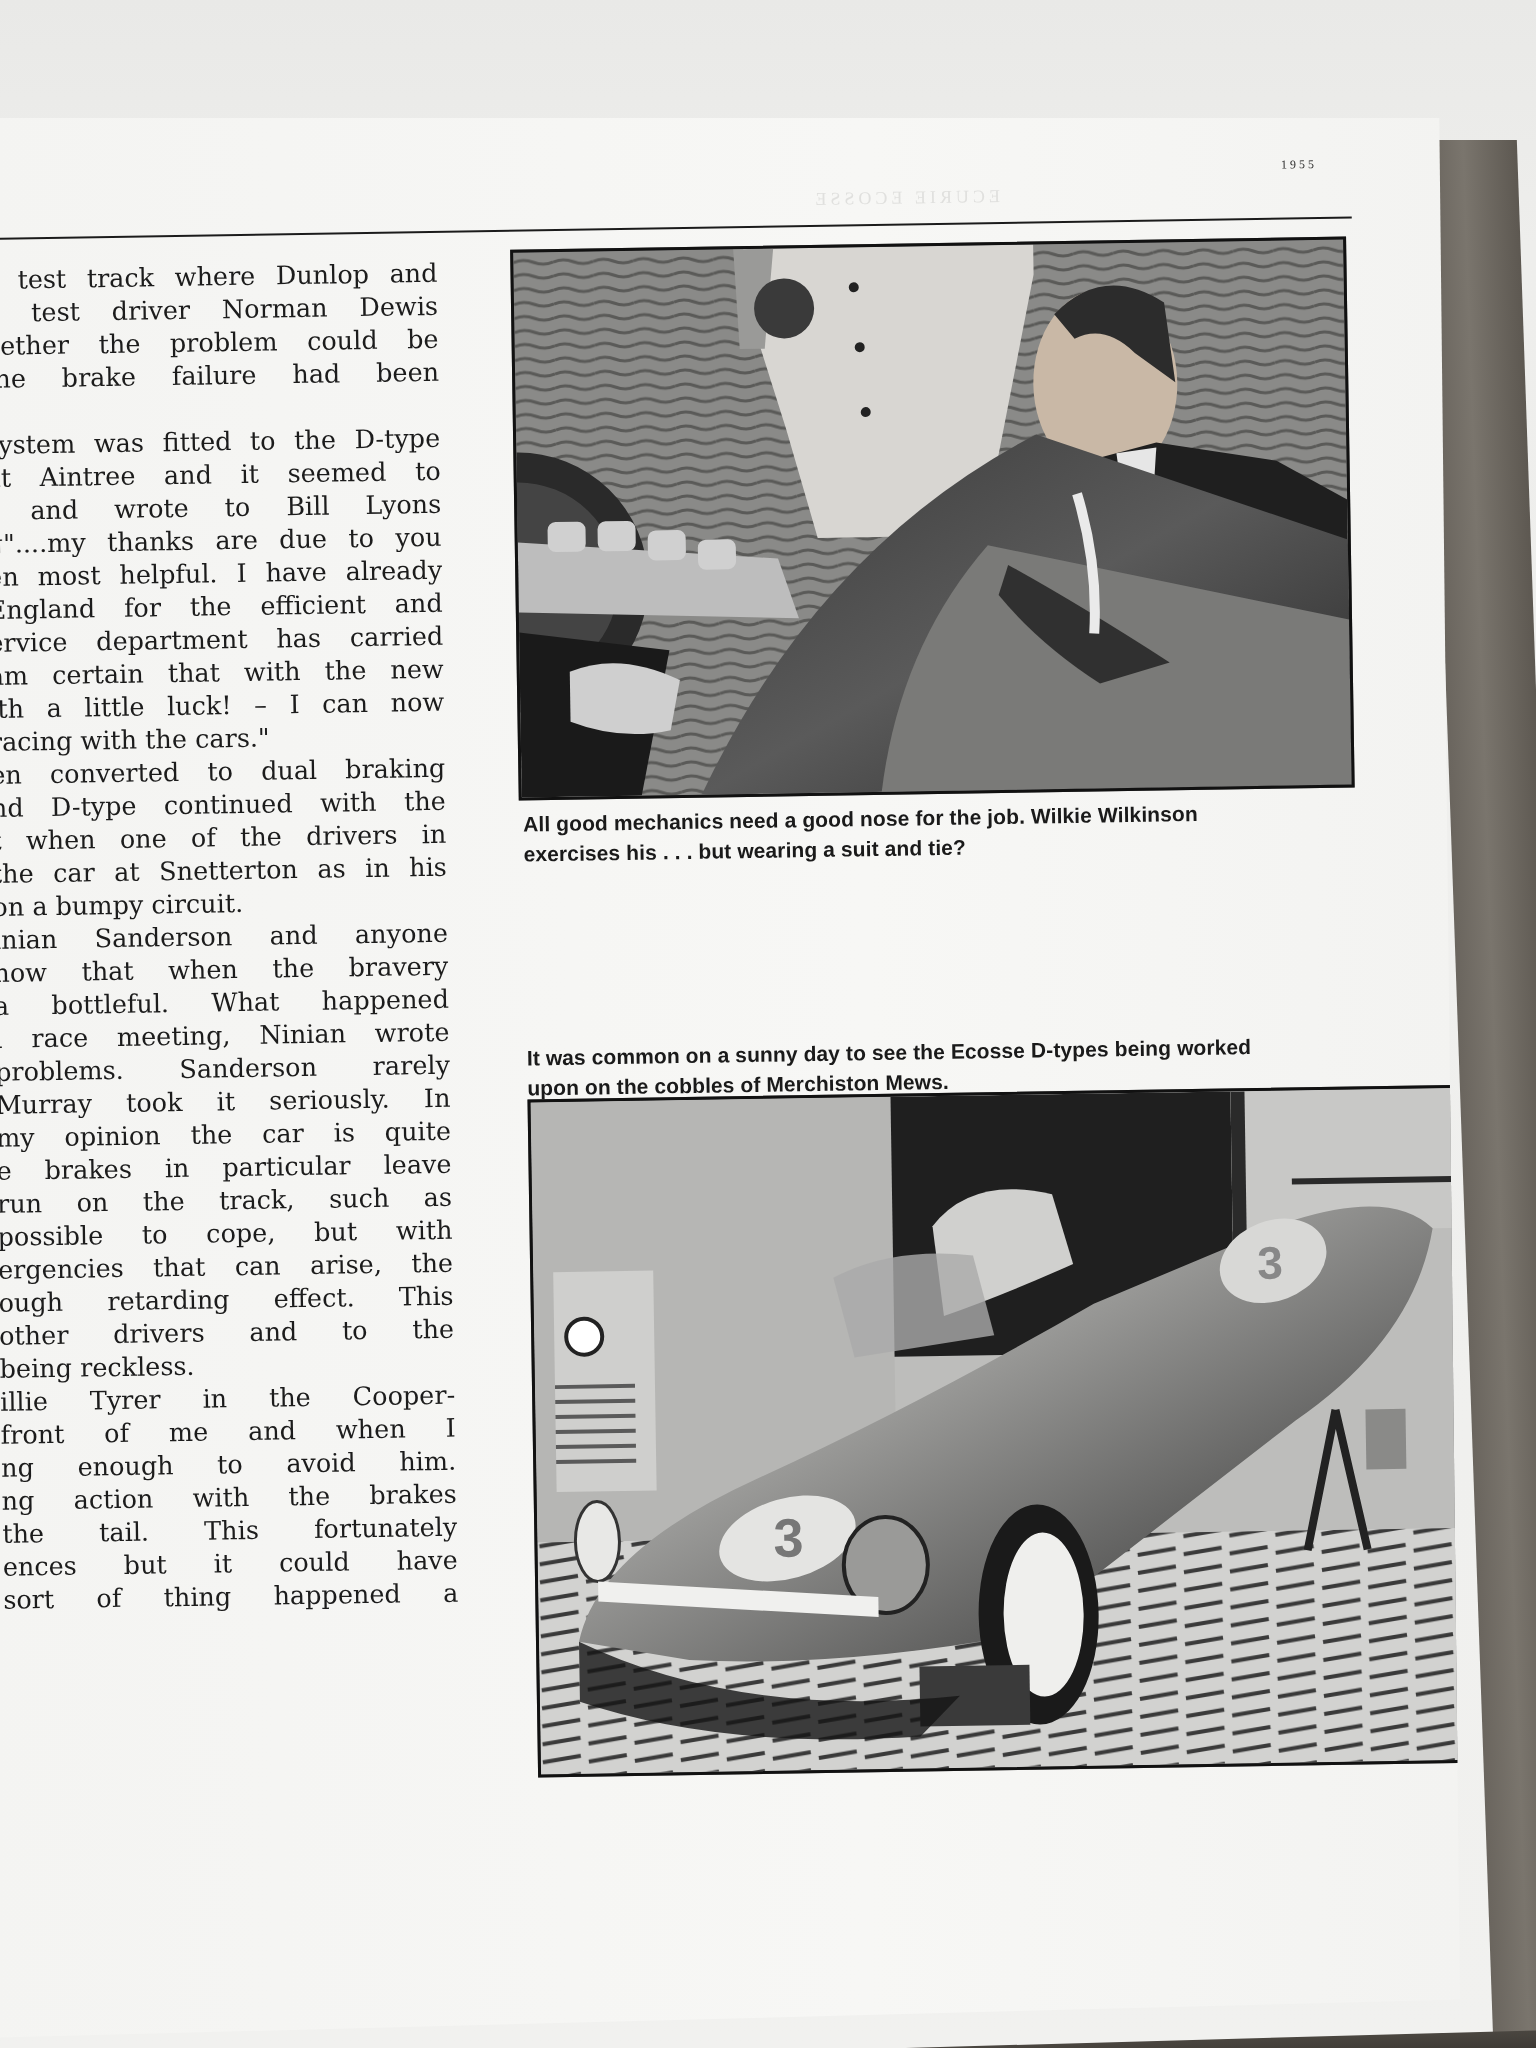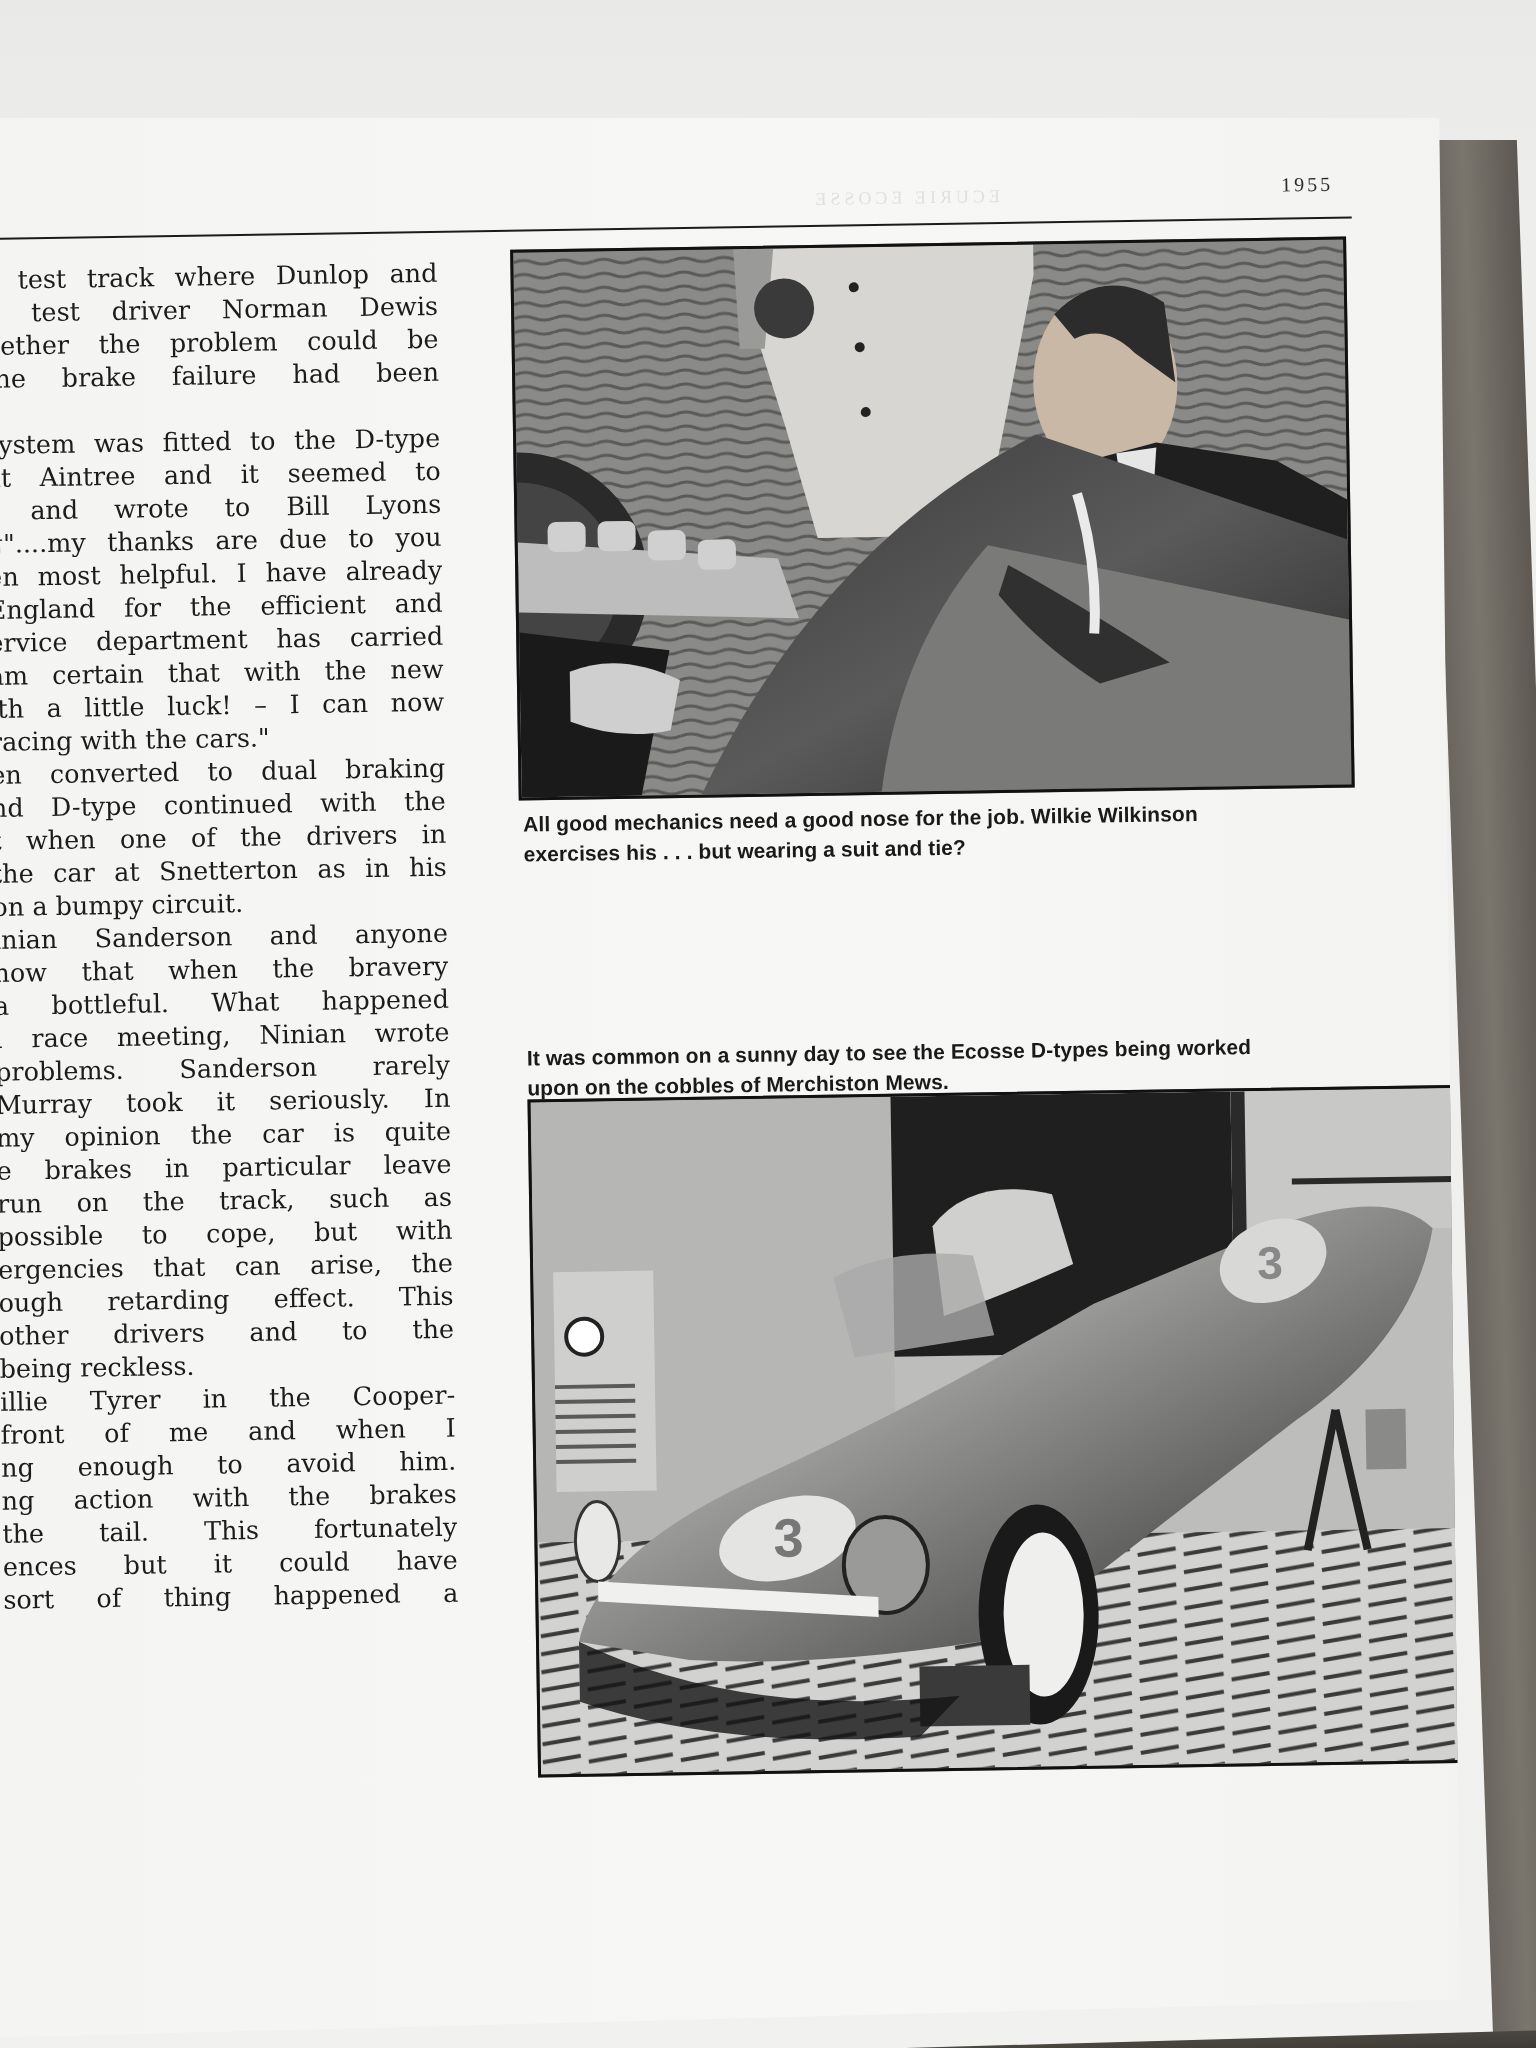--- a/index.html
+++ b/index.html
@@ -26,22 +26,22 @@
     .page {
       position: absolute; left: -20px; top: 118px; width: 1480px; height: 1920px;
       background: linear-gradient(90deg, #f4f4f2 0%, #f7f7f5 60%, #f3f3f1 100%);
       clip-path: polygon(0 0, 98.6% 0, 100% 98%, 0 100%);
     }
     .page-inner {
       position: absolute; left: 0; top: 0; width: 1480px; height: 1920px;
       transform: rotate(-0.9deg); transform-origin: 0 0;
     }
     .running-head {
-      position: absolute; left: 1300px; top: 76px;
-      font-family: "Liberation Serif", serif; font-size: 20px; letter-spacing: 3px; color: #2a2a2a;
+      position: absolute; left: 1300px; top: 60px;
+      font-family: "Liberation Serif", serif; font-size: 12px; letter-spacing: 3px; color: #2a2a2a;
     }
     .running-head-ghost {
       position: absolute; left: 830px; top: 84px;
       font-family: "Liberation Serif", serif; font-size: 18px; letter-spacing: 4px;
       color: #e0e0de; transform: scaleX(-1);
     }
     .head-rule {
       position: absolute; left: 0; top: 120px; width: 1370px; height: 2px; background: #1b1b1b;
     }
     .body-col {

